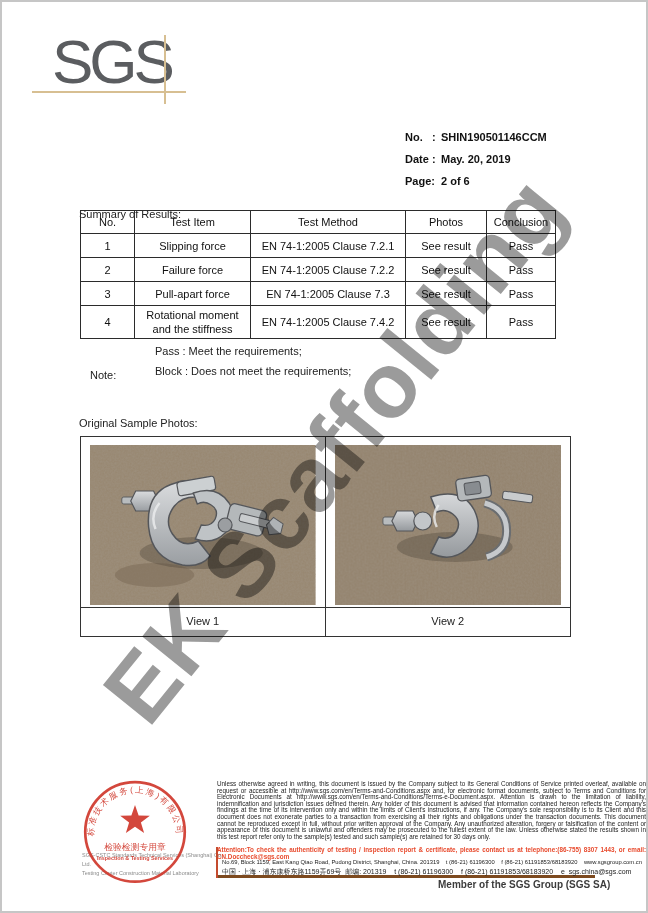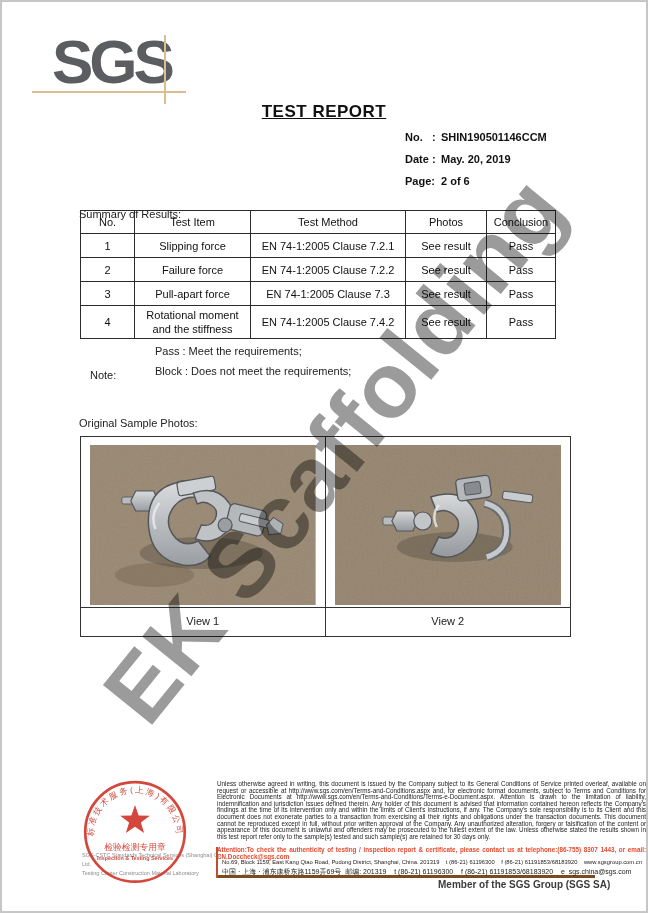--- a/index.html
+++ b/index.html
@@ -3,21 +3,21 @@
 <meta charset="utf-8">
 <style>
   html,body{margin:0;padding:0;background:#eee;}
   .page{
     position:relative;width:648px;height:913px;margin:0 auto;
     background:#fff;border:2px solid #c6c6c6;box-sizing:border-box;
     font-family:"Liberation Sans",sans-serif;color:#1a1a1a;overflow:hidden;
   }
   
   .sgs-logo{position:absolute;left:50px;top:30px;font-size:62px;line-height:60px;
-    font-weight:bold;letter-spacing:-4px;color:#5b5d60;}
+    font-weight:normal;letter-spacing:-4px;color:#5b5d60;}
   .logo-hline{position:absolute;left:30px;top:89px;width:154px;height:2px;background:#d7bf92;}
   .logo-vline{position:absolute;left:162px;top:33px;width:2px;height:69px;background:#d7bf92;}
   .report-title{position:absolute;left:0;right:0;top:100px;text-align:center;
     font-size:17px;font-weight:bold;letter-spacing:.5px;text-decoration:underline;color:#111;}
   .meta{position:absolute;left:403px;top:124px;font-size:11px;font-weight:bold;color:#111;}
   .meta-row{display:flex;height:22px;align-items:center;}
   .meta-label{width:36px;white-space:pre;}
   
   .summary-heading{position:absolute;left:77px;top:190px;font-size:11px;color:#222;margin-top:16px;}
   table.results{position:absolute;left:78px;top:208px;width:475px;border-collapse:collapse;
@@ -59,21 +59,20 @@
   .member{position:absolute;left:436px;top:877px;font-size:10px;font-weight:bold;color:#3c3c3c;}
 </style>
 </head>
 <body>
 
 <div class="page">
 
   <div class="sgs-logo">SGS</div>
   <div class="logo-hline"></div>
   <div class="logo-vline"></div>
-  <div class="report-title">TEST REPORT</div>
 
   <div class="meta">
     <div class="meta-row">
       <span class="meta-label">No.   :</span>
       <span class="meta-value">SHIN190501146CCM</span>
     </div>
     <div class="meta-row">
       <span class="meta-label">Date :</span>
       <span class="meta-value">May. 20, 2019</span>
     </div>

